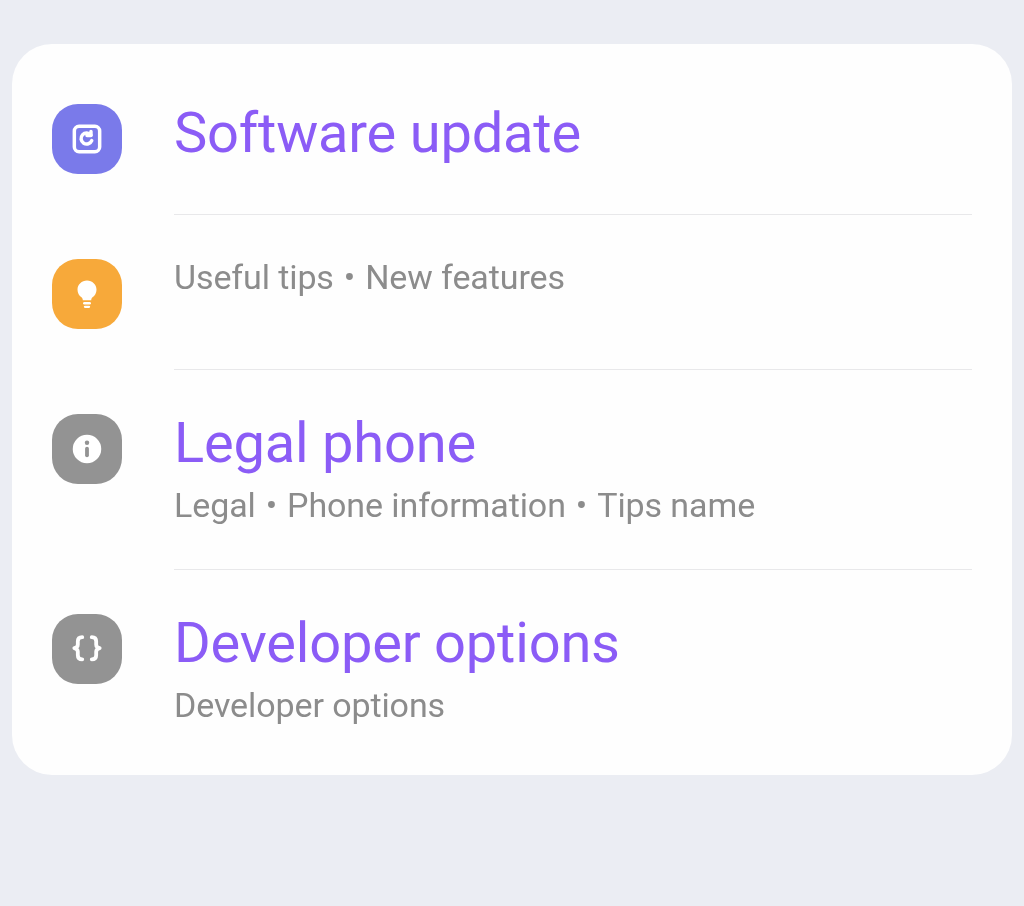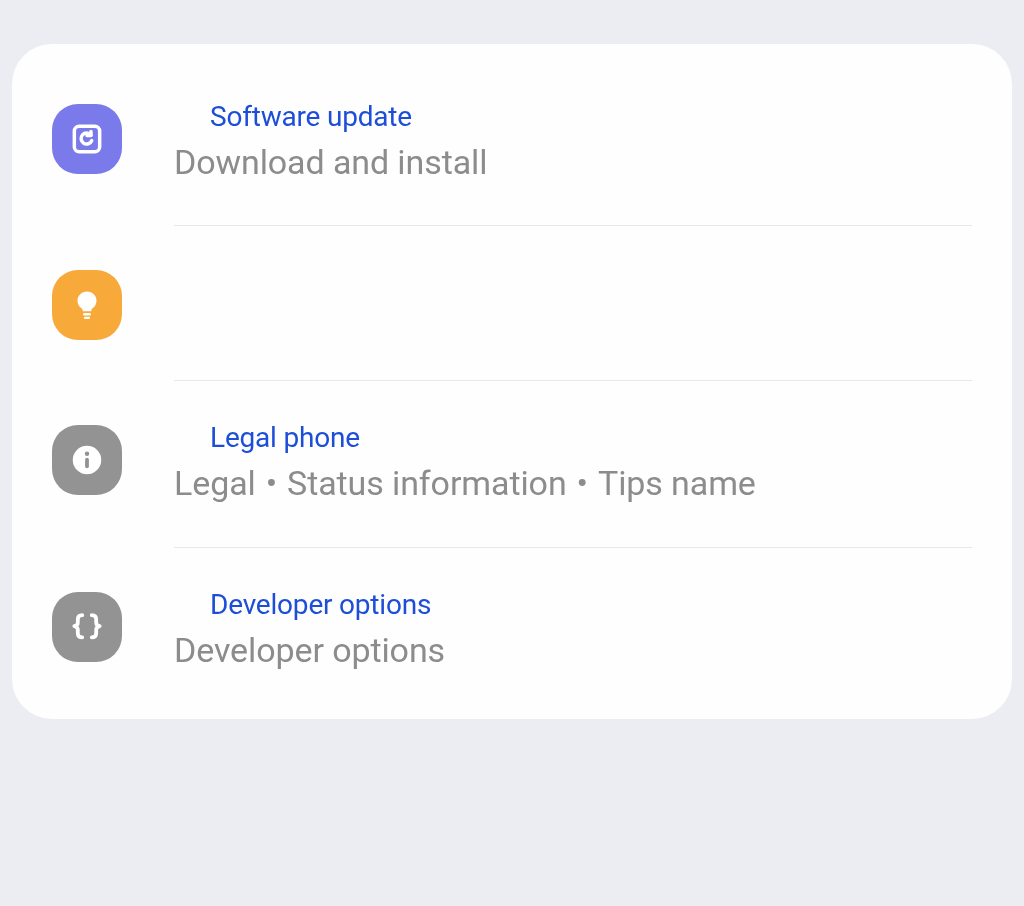--- a/index.html
+++ b/index.html
@@ -48,27 +48,26 @@
     .icon-gray   { background: #939393; }
     .icon-wrap svg {
       width: 38px;
       height: 38px;
     }
     .text-col {
       flex: 1;
       min-width: 0;
     }
     .title {
-      font-size: 28px;
+      font-size: 56px;
       font-weight: 400;
-      color: #1d4ed8;
+      color: #8b5cf6;
       line-height: 1.2;
       margin-bottom: 6px;
       letter-spacing: -0.2px;
-      margin-left: 36px;
     }
     .subtitle {
       font-size: 34px;
       color: #8c8c8c;
       line-height: 1.35;
       letter-spacing: -0.1px;
     }
     .subtitle .dot {
       margin: 0 10px;
       color: #8c8c8c;
@@ -88,54 +87,54 @@
   <div class="list-item">
     <div class="icon-wrap icon-purple">
       <svg viewBox="0 0 24 24" fill="none" stroke="#ffffff" stroke-width="2.2" stroke-linecap="round" stroke-linejoin="round">
         <rect x="4" y="4" width="16" height="16" rx="3" ry="3"></rect>
         <path d="M14.5 9.5 A3.5 3.5 0 1 0 15 13" fill="none"></path>
         <polyline points="14.5,7.2 14.5,9.8 12,9.8" fill="none"></polyline>
       </svg>
     </div>
     <div class="text-col">
       <div class="title">Software update</div>
-      <div class="subtitle">
-        <span>Download and install</span>
-      </div>
     </div>
   </div>
 
   <div class="divider"></div>
 
   <div class="list-item">
     <div class="icon-wrap icon-orange">
       <svg viewBox="0 0 24 24" fill="#ffffff">
         <path d="M12 3.5c-3.3 0-6 2.5-6 5.8 0 2.1 1.1 3.7 2.5 4.8.5.4.8 1 .8 1.6v.3h5.4v-.3c0-.6.3-1.2.8-1.6 1.4-1.1 2.5-2.7 2.5-4.8 0-3.3-2.7-5.8-6-5.8z"></path>
         <rect x="9.5" y="17" width="5" height="1.6" rx="0.8"></rect>
         <rect x="10" y="19.4" width="4" height="1.4" rx="0.7"></rect>
       </svg>
     </div>
     <div class="text-col">
+      <div class="subtitle">
+        <span>Useful tips</span><span class="dot">•</span><span>New features</span>
+      </div>
     </div>
   </div>
 
   <div class="divider"></div>
 
   <div class="list-item">
     <div class="icon-wrap icon-gray">
       <svg viewBox="0 0 24 24" fill="#ffffff">
         <circle cx="12" cy="12" r="9"></circle>
         <circle cx="12" cy="8" r="1.4" fill="#939393"></circle>
         <rect x="10.8" y="10.6" width="2.4" height="6.6" rx="1.2" fill="#939393"></rect>
       </svg>
     </div>
     <div class="text-col">
       <div class="title">Legal phone</div>
       <div class="subtitle">
-        <span>Legal</span><span class="dot">•</span><span>Status information</span><span class="dot">•</span><span>Tips name</span>
+        <span>Legal</span><span class="dot">•</span><span>Phone information</span><span class="dot">•</span><span>Tips name</span>
       </div>
     </div>
   </div>
 
   <div class="divider"></div>
 
   <div class="list-item">
     <div class="icon-wrap icon-gray">
       <svg viewBox="0 0 24 24" fill="none" stroke="#ffffff" stroke-width="2.4" stroke-linecap="round" stroke-linejoin="round">
         <path d="M9 4.5c-1.8 0-2.8 1-2.8 2.6v2.1c0 1.3-.8 2-2.2 2.3 1.4.3 2.2 1 2.2 2.3v2.1c0 1.6 1 2.6 2.8 2.6"></path>

